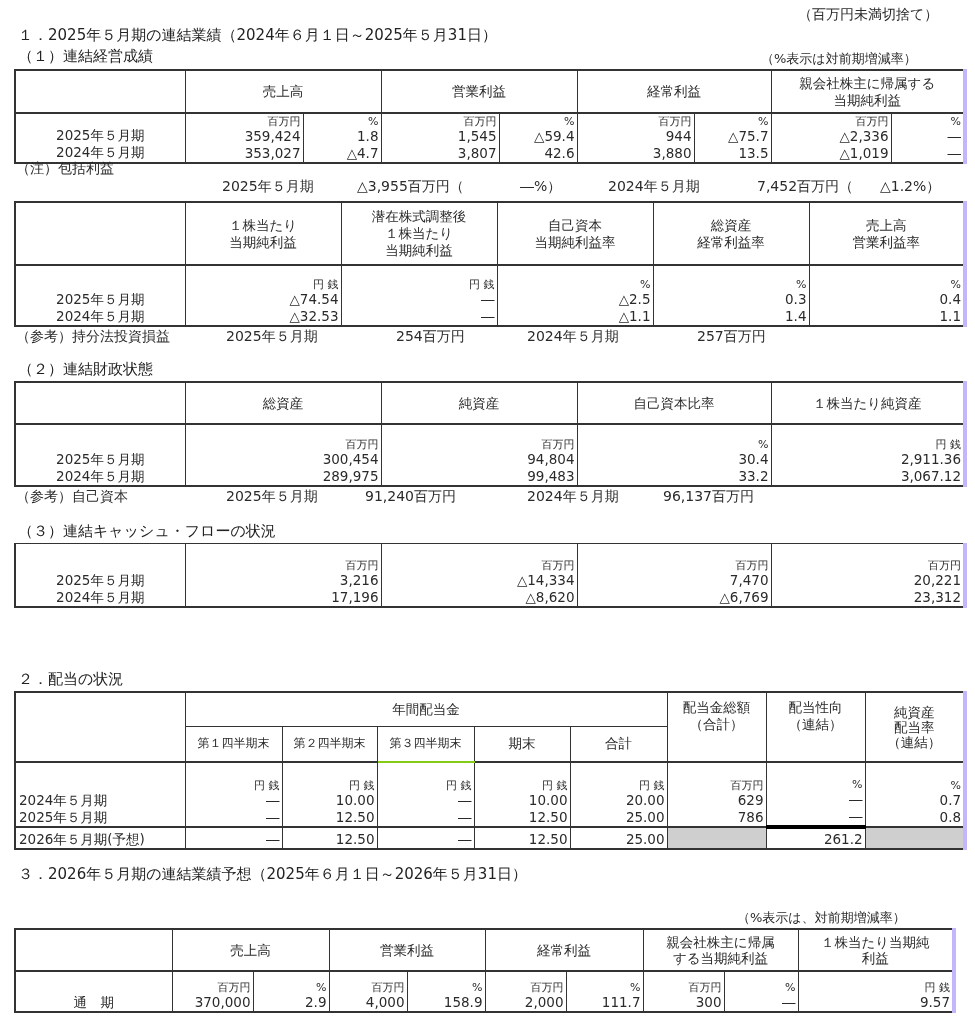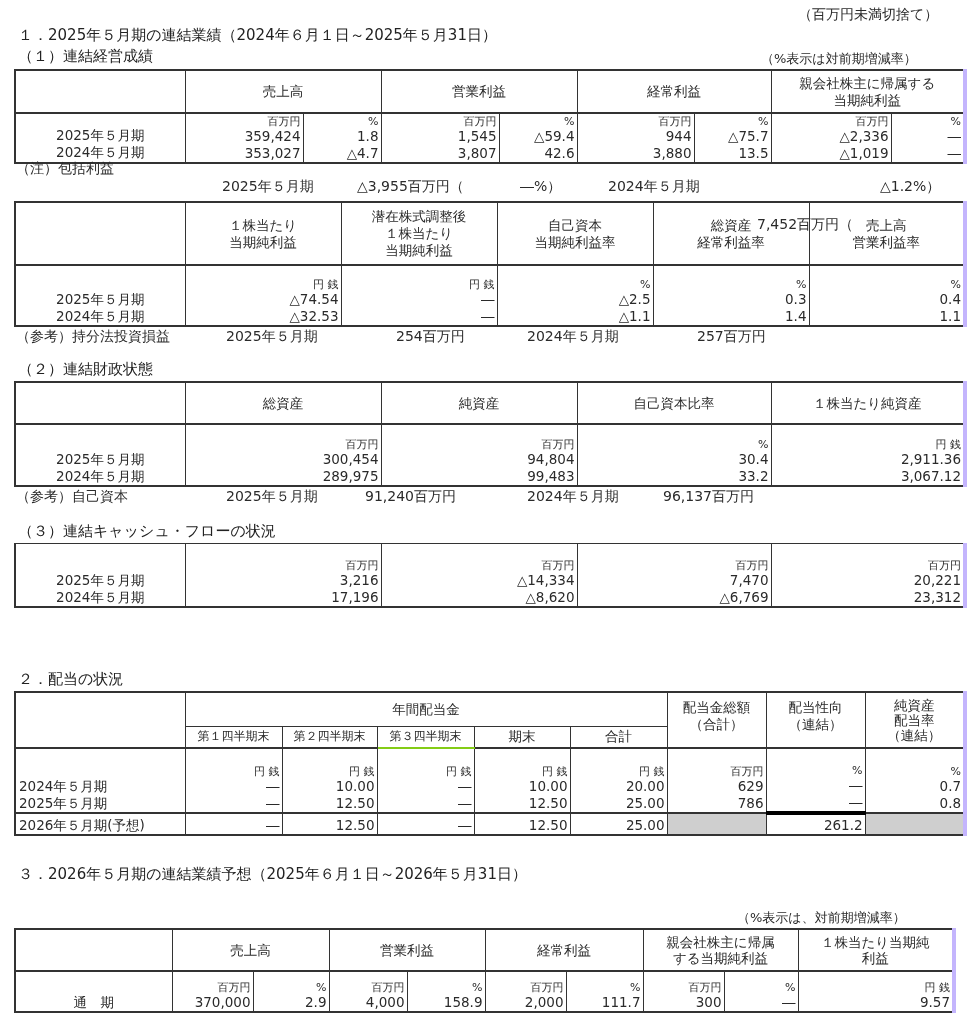--- a/index.html
+++ b/index.html
@@ -105,21 +105,21 @@
         </td>
   </tr>
 </tbody>
   </table>
 
 <div class="abs t14" style="left:16px; top:160px;">（注）包括利益</div>
 <div class="abs t14" style="left:222px; top:178px;">2025年５月期</div>
 <div class="abs t14" style="left:357px; top:178px;">△3,955百万円（</div>
 <div class="abs t14" style="left:520px; top:178px;">―%）</div>
 <div class="abs t14" style="left:608px; top:178px;">2024年５月期</div>
-<div class="abs t14" style="left:757px; top:178px;margin-top:38px;">7,452百万円（</div>
+<div class="abs t14" style="left:757px; top:178px;">7,452百万円（</div>
 <div class="abs t14" style="left:880px; top:178px;">△1.2%）</div>
 
 <table class="grid" style="left:14px; top:201px; width:950px;">
   <colgroup>
     <col style="width:170px">
       <col style="width:156px">
       <col style="width:156px">
     <col style="width:156px">
       <col style="width:156px">
       <col style="width:156px">
@@ -281,21 +281,21 @@
       <col style="width:100px">
   </colgroup>
   <tbody>
       <tr class="hdr top" style="height:34px;">
     <td rowspan="2" class="outer-l" style="border-bottom:2px solid #333;"></td>
     <td colspan="5" style="text-align:center;">年間配当金</td>
     <td rowspan="2" style="border-bottom:2px solid #333; vertical-align:top; padding-top:6px;"><span>配当金総額</span><br><span>（合計）</span></td>
     <td rowspan="2" style="border-bottom:2px solid #333; vertical-align:top; padding-top:6px;"><span>配当性向</span><br><span>（連結）</span></td>
     <td rowspan="2" class="outer-r" style="border-bottom:2px solid #333; line-height:15px;"><span>純資産</span><br><span>配当率</span><br><span>（連結）</span></td>
   </tr>
-  <tr class="hdr" style="height:22px;">
+  <tr class="hdr" style="height:36px;">
     <td class="sm" style="padding:0; border-bottom:2px solid #333;">第１四半期末</td>
     <td class="sm" style="padding:0; border-bottom:2px solid #333;">第２四半期末</td>
     <td class="sm" style="padding:0; border-bottom:2px solid #84cc16;">第３四半期末</td>
     <td style="border-bottom:2px solid #333;">期末</td>
     <td style="border-bottom:2px solid #333;">合計</td>
   </tr>
   <tr style="height:65px;">
     <td class="lbl outer-l lalign">
       <span class="val">2024年５月期</span>
       <span class="val">2025年５月期</span>

